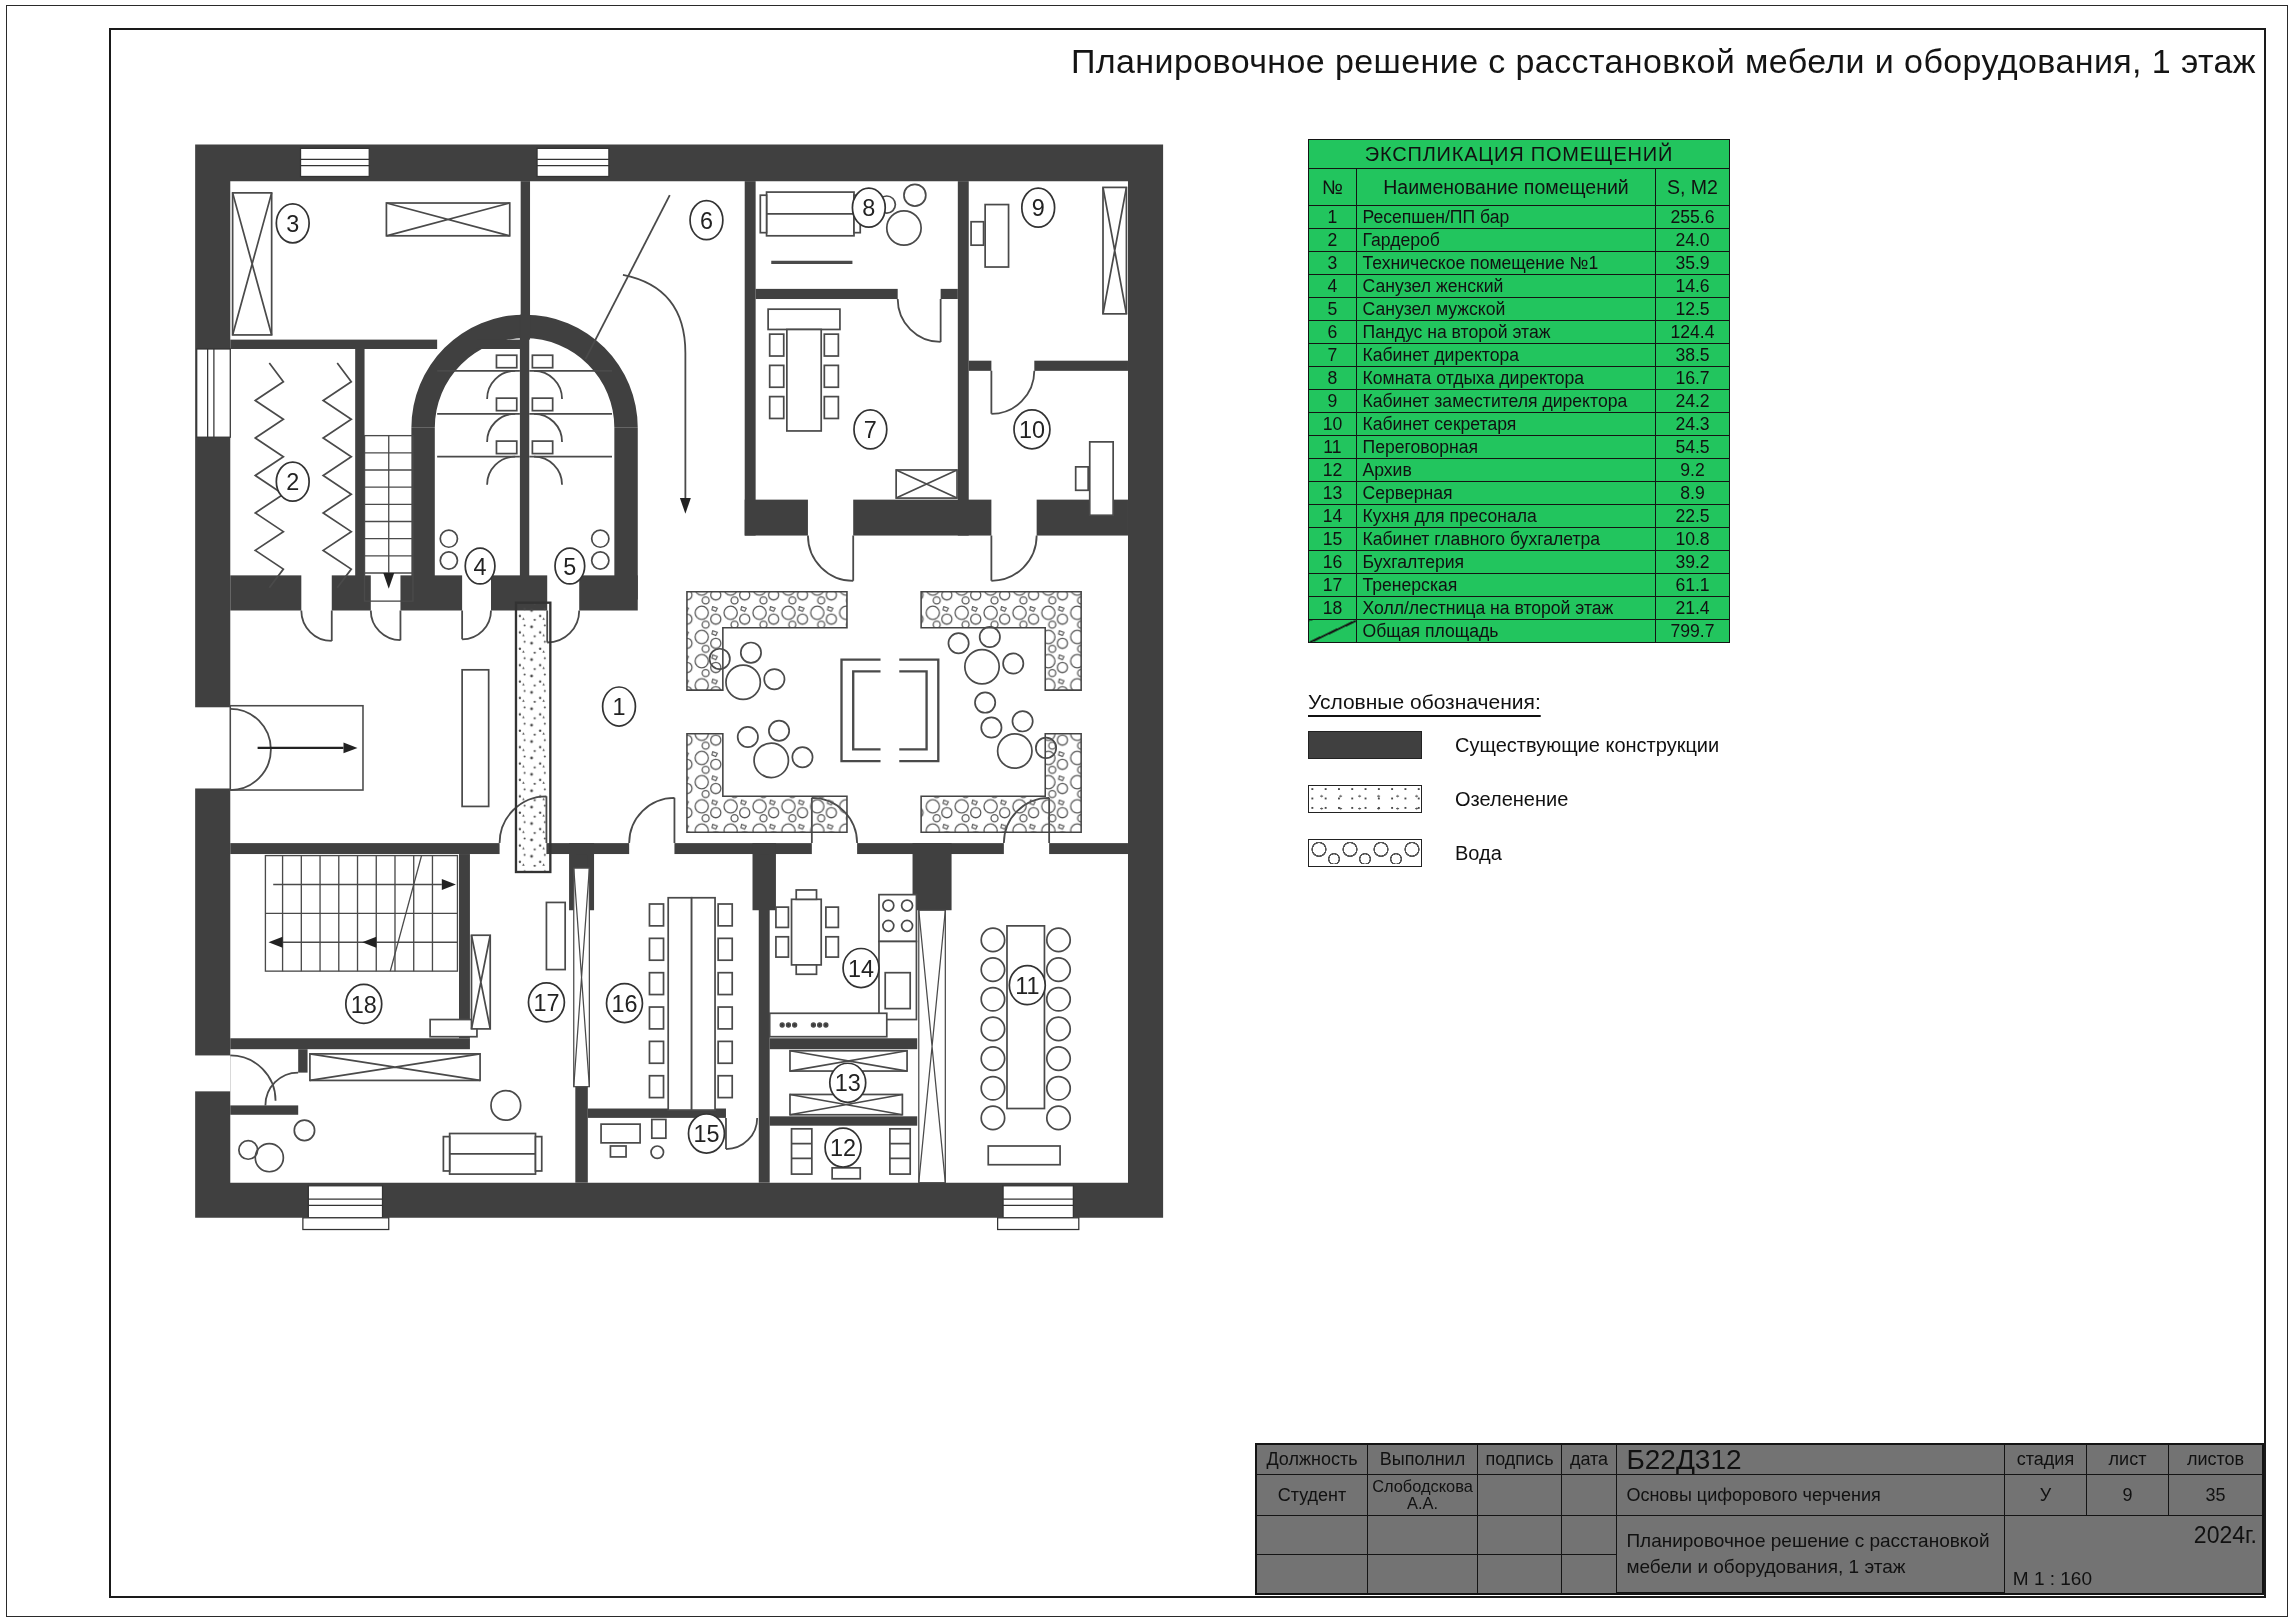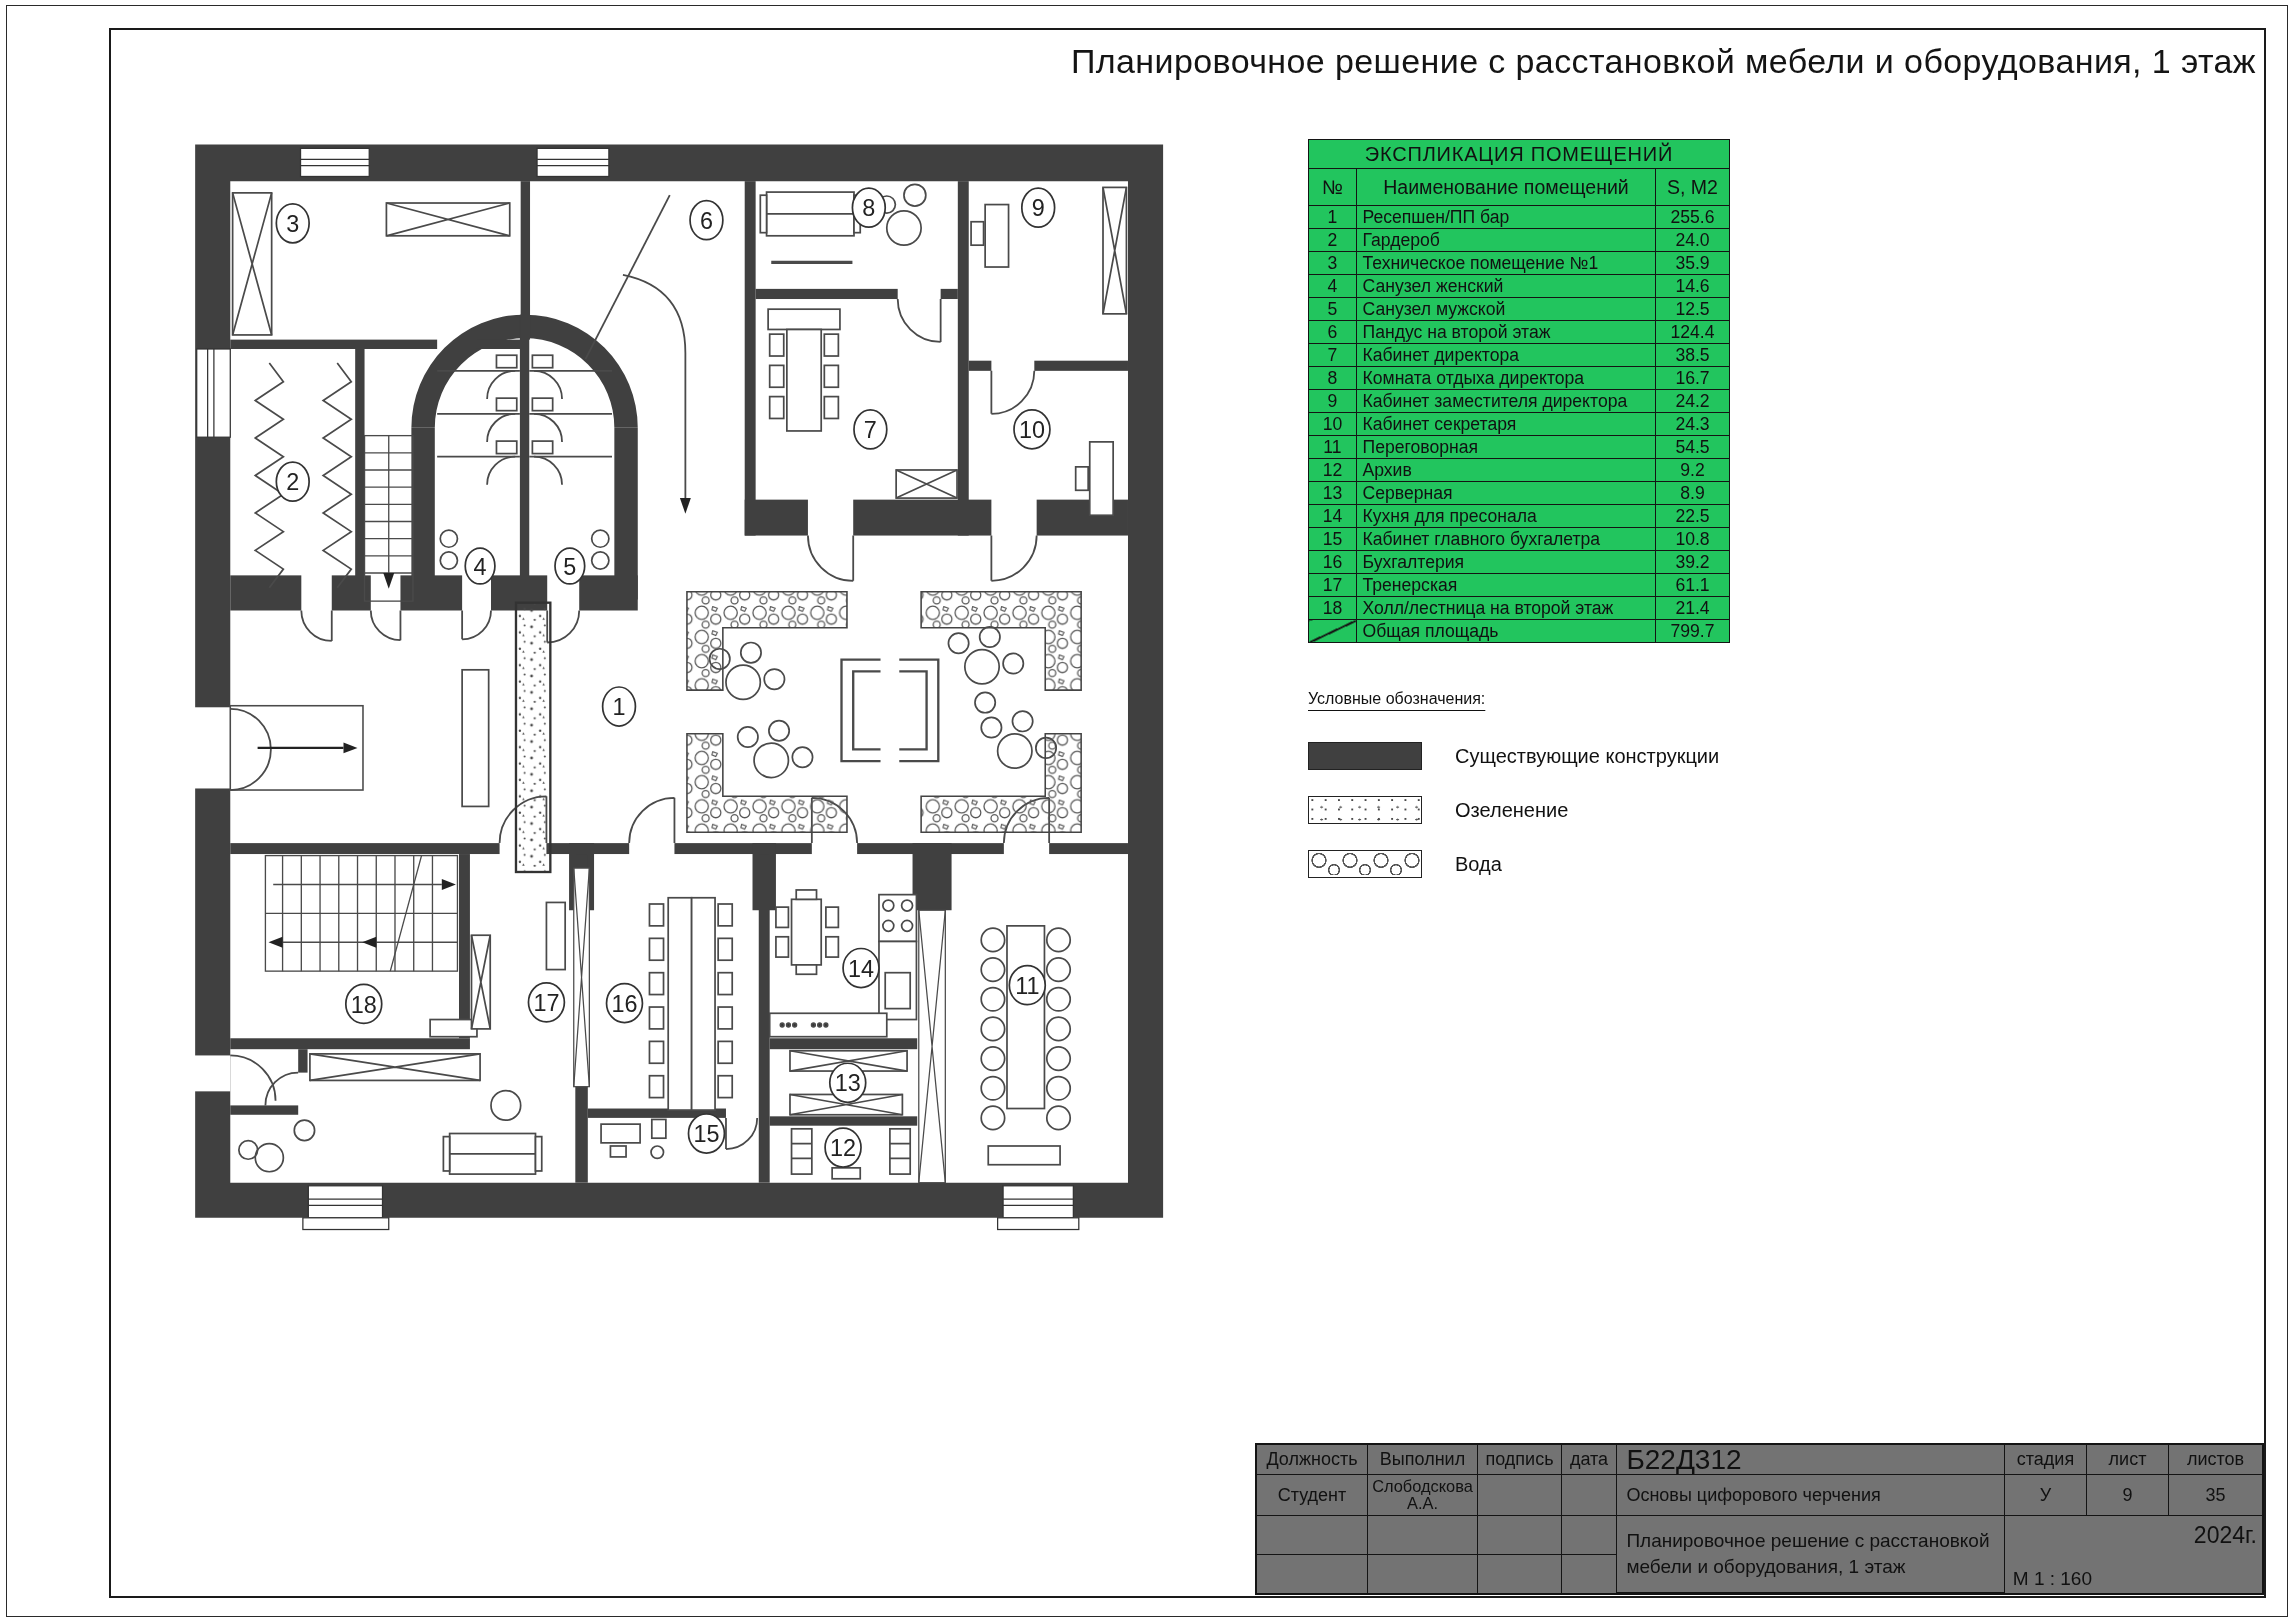--- a/index.html
+++ b/index.html
@@ -24,23 +24,23 @@
   .schedule .t-title td{height:28px;font-size:20px;text-align:center;letter-spacing:0.8px;}
   .schedule .t-head td{height:36px;font-size:19.5px;text-align:center;}
   .schedule .t-row td{height:22px;font-size:17.6px;}
   .cell-num{text-align:center;}
   .cell-name{padding-left:5.5px !important;}
   .cell-area{text-align:center;}
   .cell-diag{background:linear-gradient(to bottom right,transparent 47.5%,#141414 47.5%,#141414 52.5%,transparent 52.5%);}
 
   
   .legend{position:absolute;left:1308px;top:690px;}
-  .legend-title{font-size:16px;text-decoration:underline;text-underline-offset:5.5px;display:inline-block;}
+  .legend-title{font-size:21px;text-decoration:underline;text-underline-offset:5.5px;display:inline-block;}
   .legend-item{display:flex;align-items:center;margin-top:24px;height:30px;}
-  .legend-item:first-of-type{margin-top:33px;}
+  .legend-item:first-of-type{margin-top:16px;}
   .swatch{width:114px;height:28px;border:1.6px solid #222;box-sizing:border-box;flex:none;}
   .swatch.walls{background:#404040;}
   .swatch.green{
     background-color:#fff;
     background-image:radial-gradient(#4a4a4a 1.3px,transparent 1.6px),radial-gradient(#4a4a4a 1px,transparent 1.3px);
     background-size:19px 12.5px,13.3px 9.4px;background-position:3.1px 3.9px,10px 7.8px;
   }
   .swatch.water{
     background-color:#fff;
     background-image:

